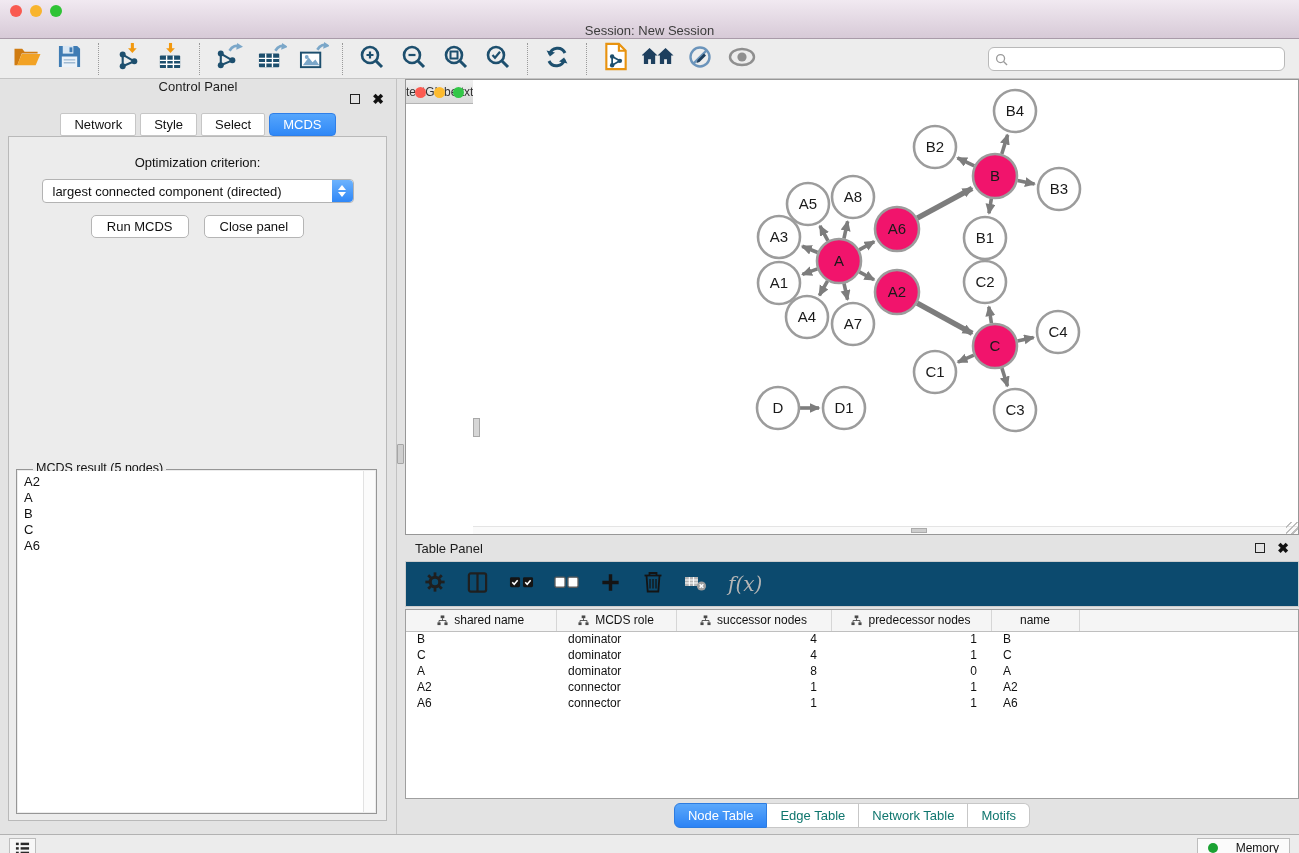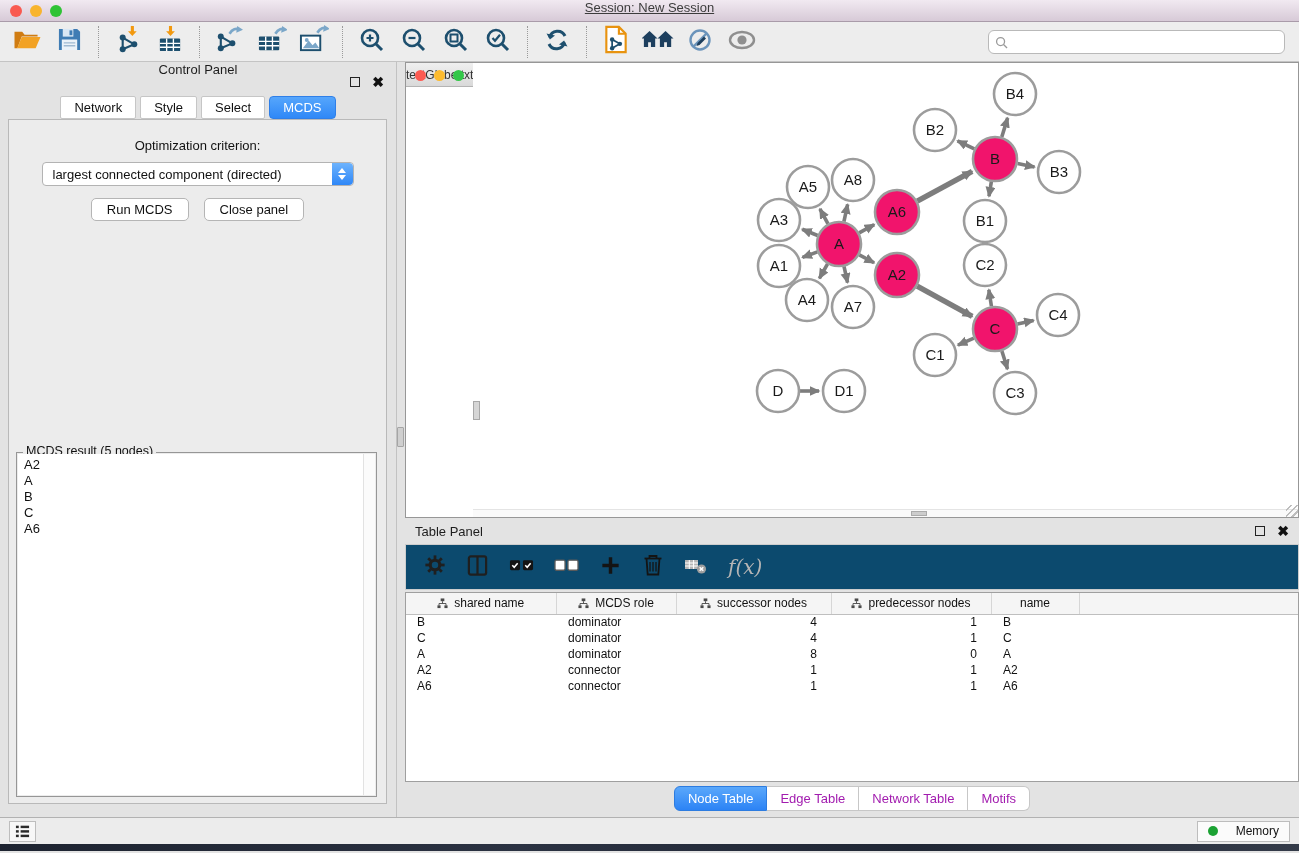--- a/index.html
+++ b/index.html
@@ -1,23 +1,23 @@
 <!DOCTYPE html>
 <html><head>
 <meta charset="utf-8">
 <style>
   * { box-sizing: border-box; }
   html,body { width:1299px; height:853px; margin:0; overflow:hidden;
               font-family:"Liberation Sans", sans-serif; background:#e3e3e3; }
 
   
-  .titlebar { height:22px; background:linear-gradient(#f1e9f1,#d7cad7);
+  .titlebar { height:39px; background:linear-gradient(#f1e9f1,#d7cad7);
               border-bottom:1px solid #a99ba9; position:relative;
-              display:flex; align-items:flex-start; justify-content:center;
-              font-size:13px; color:#3c3c3c;text-decoration:underline; }
+              display:flex; align-items:flex-end; justify-content:center;
+              font-size:13px; color:#3c3c3c; }
   .lights { position:absolute; left:10px; top:5px; display:flex; gap:8px; }
   .light { width:12px; height:12px; border-radius:50%; }
   .light.r { background:#f95950; } .light.y { background:#f8b42e; } .light.g { background:#2fc335; }
 
   
   .toolbar { height:40px; background:#ededed; border-bottom:1px solid #c4c4c4;
              display:flex; align-items:center; padding:0 6px; }
   .tb-btn { height:34px; min-width:34px; display:flex; align-items:center; justify-content:center;
             margin:0 4px; cursor:default; }
   .tb-sep { width:1px; height:32px; border-left:1px dotted #9a9a9a; margin:0 8px; }
@@ -51,21 +51,21 @@
                 display:flex; flex-direction:column; align-items:center; justify-content:center; gap:2px; }
   .dd-up { width:0; height:0; border-left:4px solid transparent; border-right:4px solid transparent;
            border-bottom:5px solid #fff; }
   .dd-down { width:0; height:0; border-left:4px solid transparent; border-right:4px solid transparent;
              border-top:5px solid #fff; }
   .btn-row { display:flex; justify-content:center; gap:15px; margin-top:12px; }
   .mac-btn { background:#fff; border:1px solid #b5b5b5; border-radius:5px;
              padding:3px 15px; font-size:13px; color:#111; }
   .result-box { position:absolute; left:7px; right:9px; top:332px; bottom:6px;
                 border:1px solid #969696; }
-  .result-title { position:absolute; top:-9px; left:6px; background:#ececec; padding:0 3px;
+  .result-title { position:absolute; top:-9px; left:16px; background:#ececec; padding:0 3px;
                   font-size:12.5px; color:#111; }
   .result-list { position:absolute; left:1px; right:1px; top:1px; bottom:1px; background:#fff;
                  font-size:13px; padding:3px 6px; }
   .result-scroll { position:absolute; right:1px; top:1px; bottom:1px; width:12px;
                    background:#fbfbfb; border-left:1px solid #e2e2e2; }
   .result-item { line-height:16px; color:#111; }
 
   
   .right-area { flex:1; padding-left:8px; display:flex; flex-direction:column; position:relative; }
   .splitter-grip-v { position:absolute; left:0px; top:365px; width:7px; height:20px;
@@ -103,21 +103,21 @@
   table.node-table { border-collapse:collapse; width:100%; font-size:12px; table-layout:fixed; color:#111; }
   .node-table th { background:#f5f5f5; border-right:1px solid #d6d6d6; border-bottom:1px solid #bfbfbf;
                    height:21px; font-weight:normal; padding:0; }
   .node-table th .hwrap { display:flex; align-items:center; justify-content:center; gap:6px; }
   .node-table td { height:16px; padding:0 6px; white-space:nowrap; }
   td.cell-left0 { padding-left:11px; }
   td.cell-left1 { padding-left:12px; }
   td.cell-num { text-align:right; padding-right:14px; }
   td.cell-name { padding-left:12px; }
   .tp-tabs { display:flex; justify-content:center; margin-top:4px; }
-  .seg { border:1px solid #c7c7c7; background:#fff; font-size:13px; padding:4px 13px; color:#a21caf; }
+  .seg { border:1px solid #c7c7c7; background:#fff; font-size:13px; padding:4px 13px; color:#0f766e; }
   .seg + .seg { border-left:none; }
   .seg:first-child { border-radius:6px 0 0 6px; }
   .seg:last-child { border-radius:0 6px 6px 0; }
   .seg.active { background:linear-gradient(#5ba8fb,#2c83f5); color:#fff; border-color:#2d7ce0; }
 
   
   .statusbar { height:27px; background:#ececec; border-top:1px solid #b2b2b2;
                display:flex; align-items:center; padding:0 9px; }
   .list-btn { width:27px; height:21px; border:1px solid #bdbdbd; background:#f7f7f7;
               display:flex; align-items:center; justify-content:center; }

